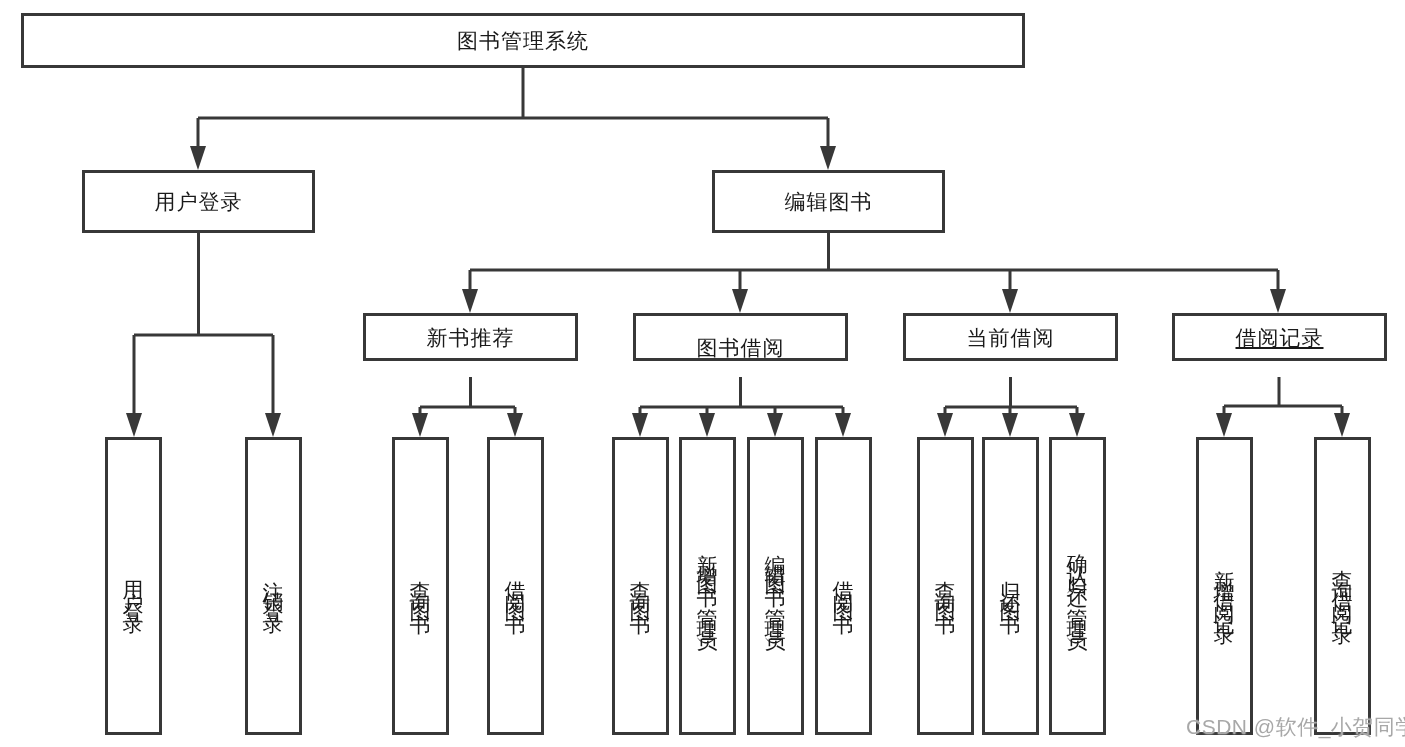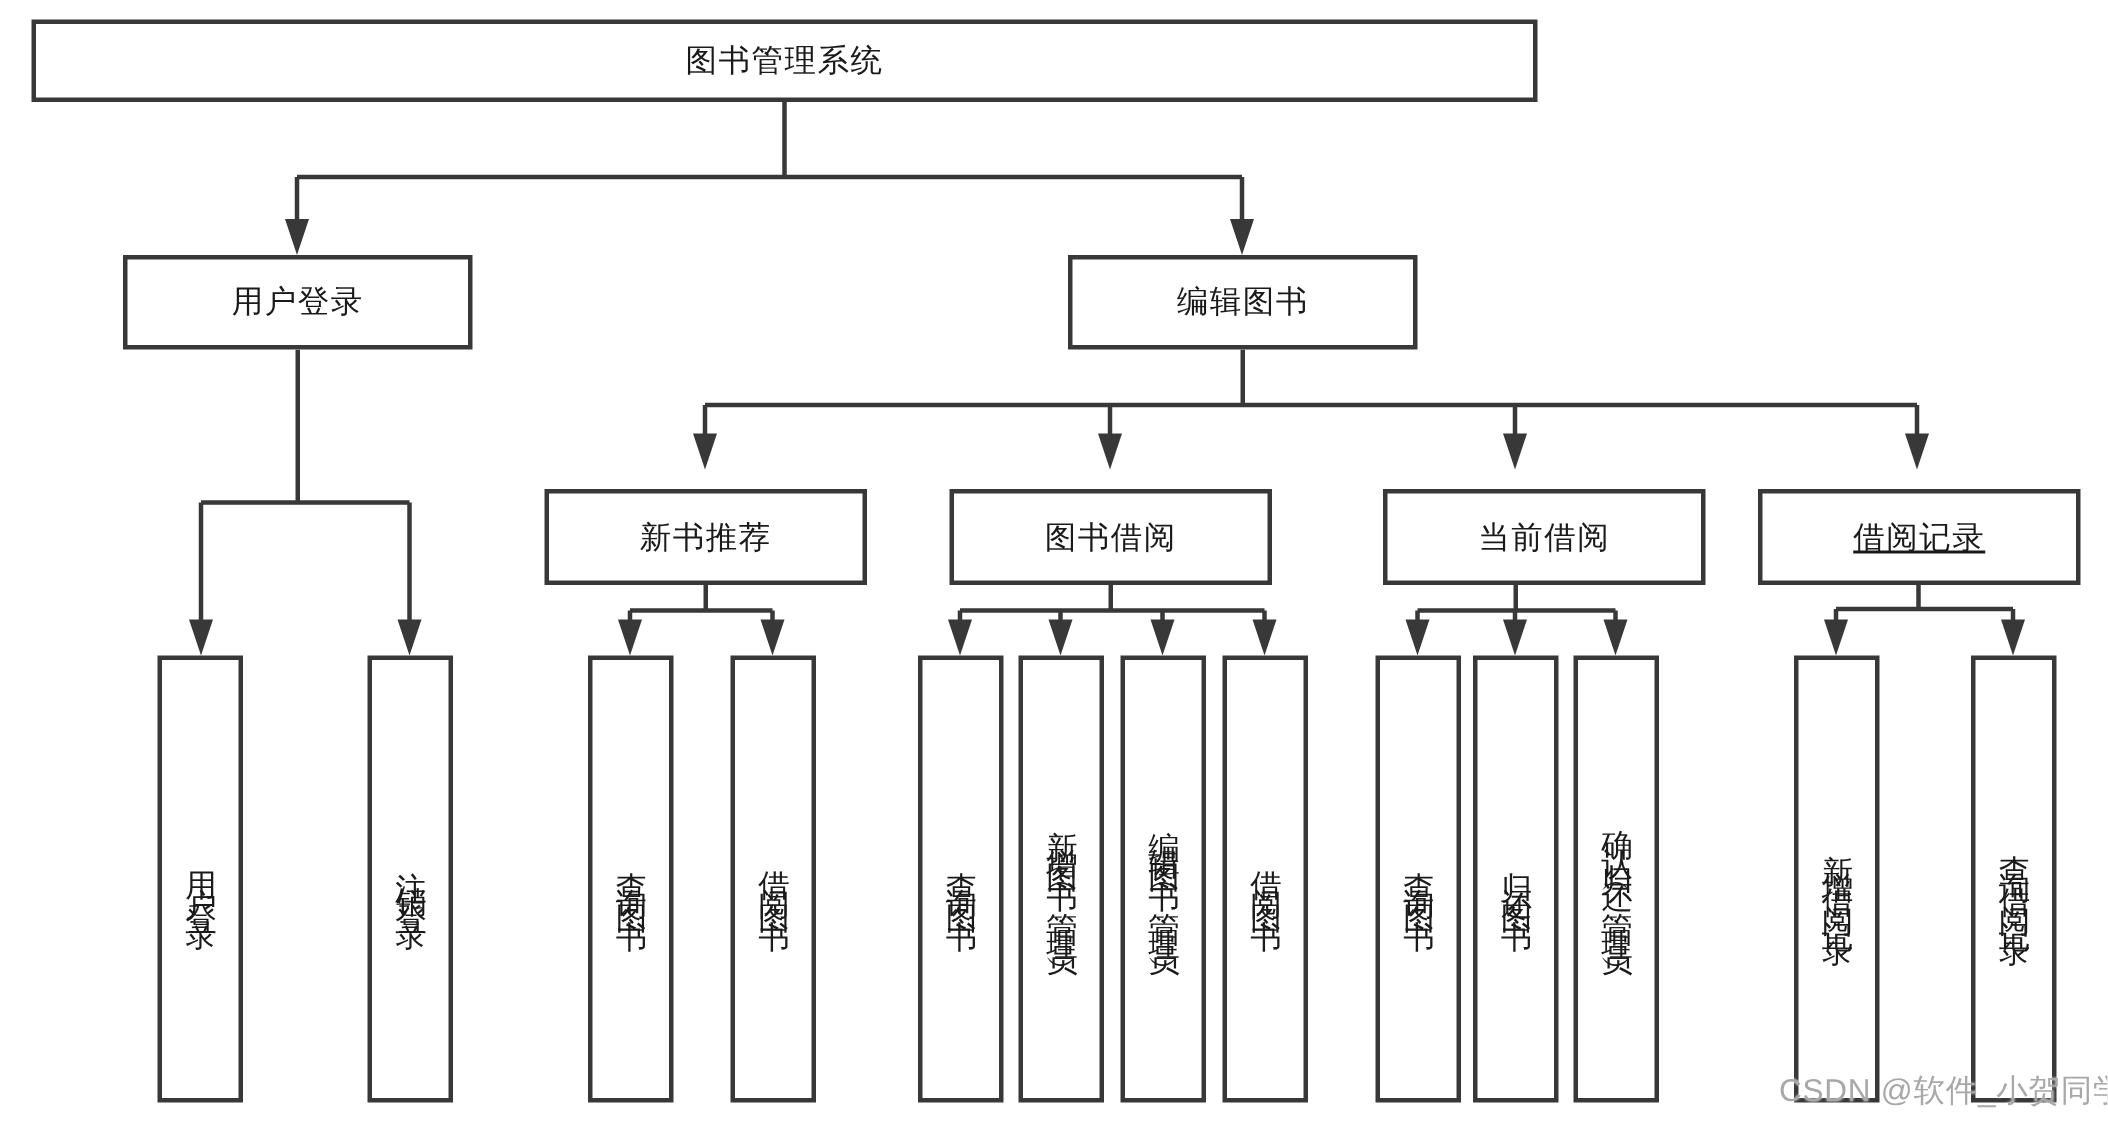--- a/index.html
+++ b/index.html
@@ -8,21 +8,21 @@
     font-family:"Liberation Sans",sans-serif;color:#1a1a1a;
   }
   #connectors{position:absolute;left:0;top:0;width:1405px;height:747px;}
   .box{
     position:absolute;box-sizing:border-box;background:#ffffff;
     border:3px solid #383838;display:flex;align-items:center;justify-content:center;
     font-size:21px;letter-spacing:1px;color:#1a1a1a;line-height:1;z-index:2;
   }
   .root{left:21px;top:13px;width:1004px;height:55px;}
   .h2{top:170px;width:233px;height:63px;}
-  .h3{top:326px;width:215px;height:64px;}
+  .h3{top:313px;width:215px;height:48px;}
   .v{top:437px;width:57px;height:298px;}
   .v span{
     writing-mode:vertical-rl;text-orientation:mixed;
     letter-spacing:11px;font-size:21px;line-height:1;white-space:nowrap;
   }
   .watermark{
     position:absolute;left:1186px;top:713px;z-index:3;
     font-size:21px;letter-spacing:0.5px;color:#a8a8a8;
     text-shadow:0 0 2px #ffffff;white-space:nowrap;
   }
@@ -74,24 +74,24 @@
   <div class="box h2" style="left:82px;">
     <span>用户登录</span>
   </div>
   <div class="box h2" style="left:712px;">
     <span>编辑图书</span>
   </div>
 
   <div class="box h3" style="left:363px;">
     <span>新书推荐</span>
   </div>
-  <div class="box h3" style="left:633px;">
+  <div class="box h3" style="left:633px;align-items:flex-end;">
     <span>图书借阅</span>
   </div>
-  <div class="box h3" style="left:903px;margin-left:19px;">
+  <div class="box h3" style="left:903px;">
     <span>当前借阅</span>
   </div>
   <div class="box h3" style="left:1172px;text-decoration:underline;">
     <span>借阅记录</span>
   </div>
 
   <div class="box v" style="left:105px;">
     <span>用户登录</span>
   </div>
   <div class="box v" style="left:245px;">

